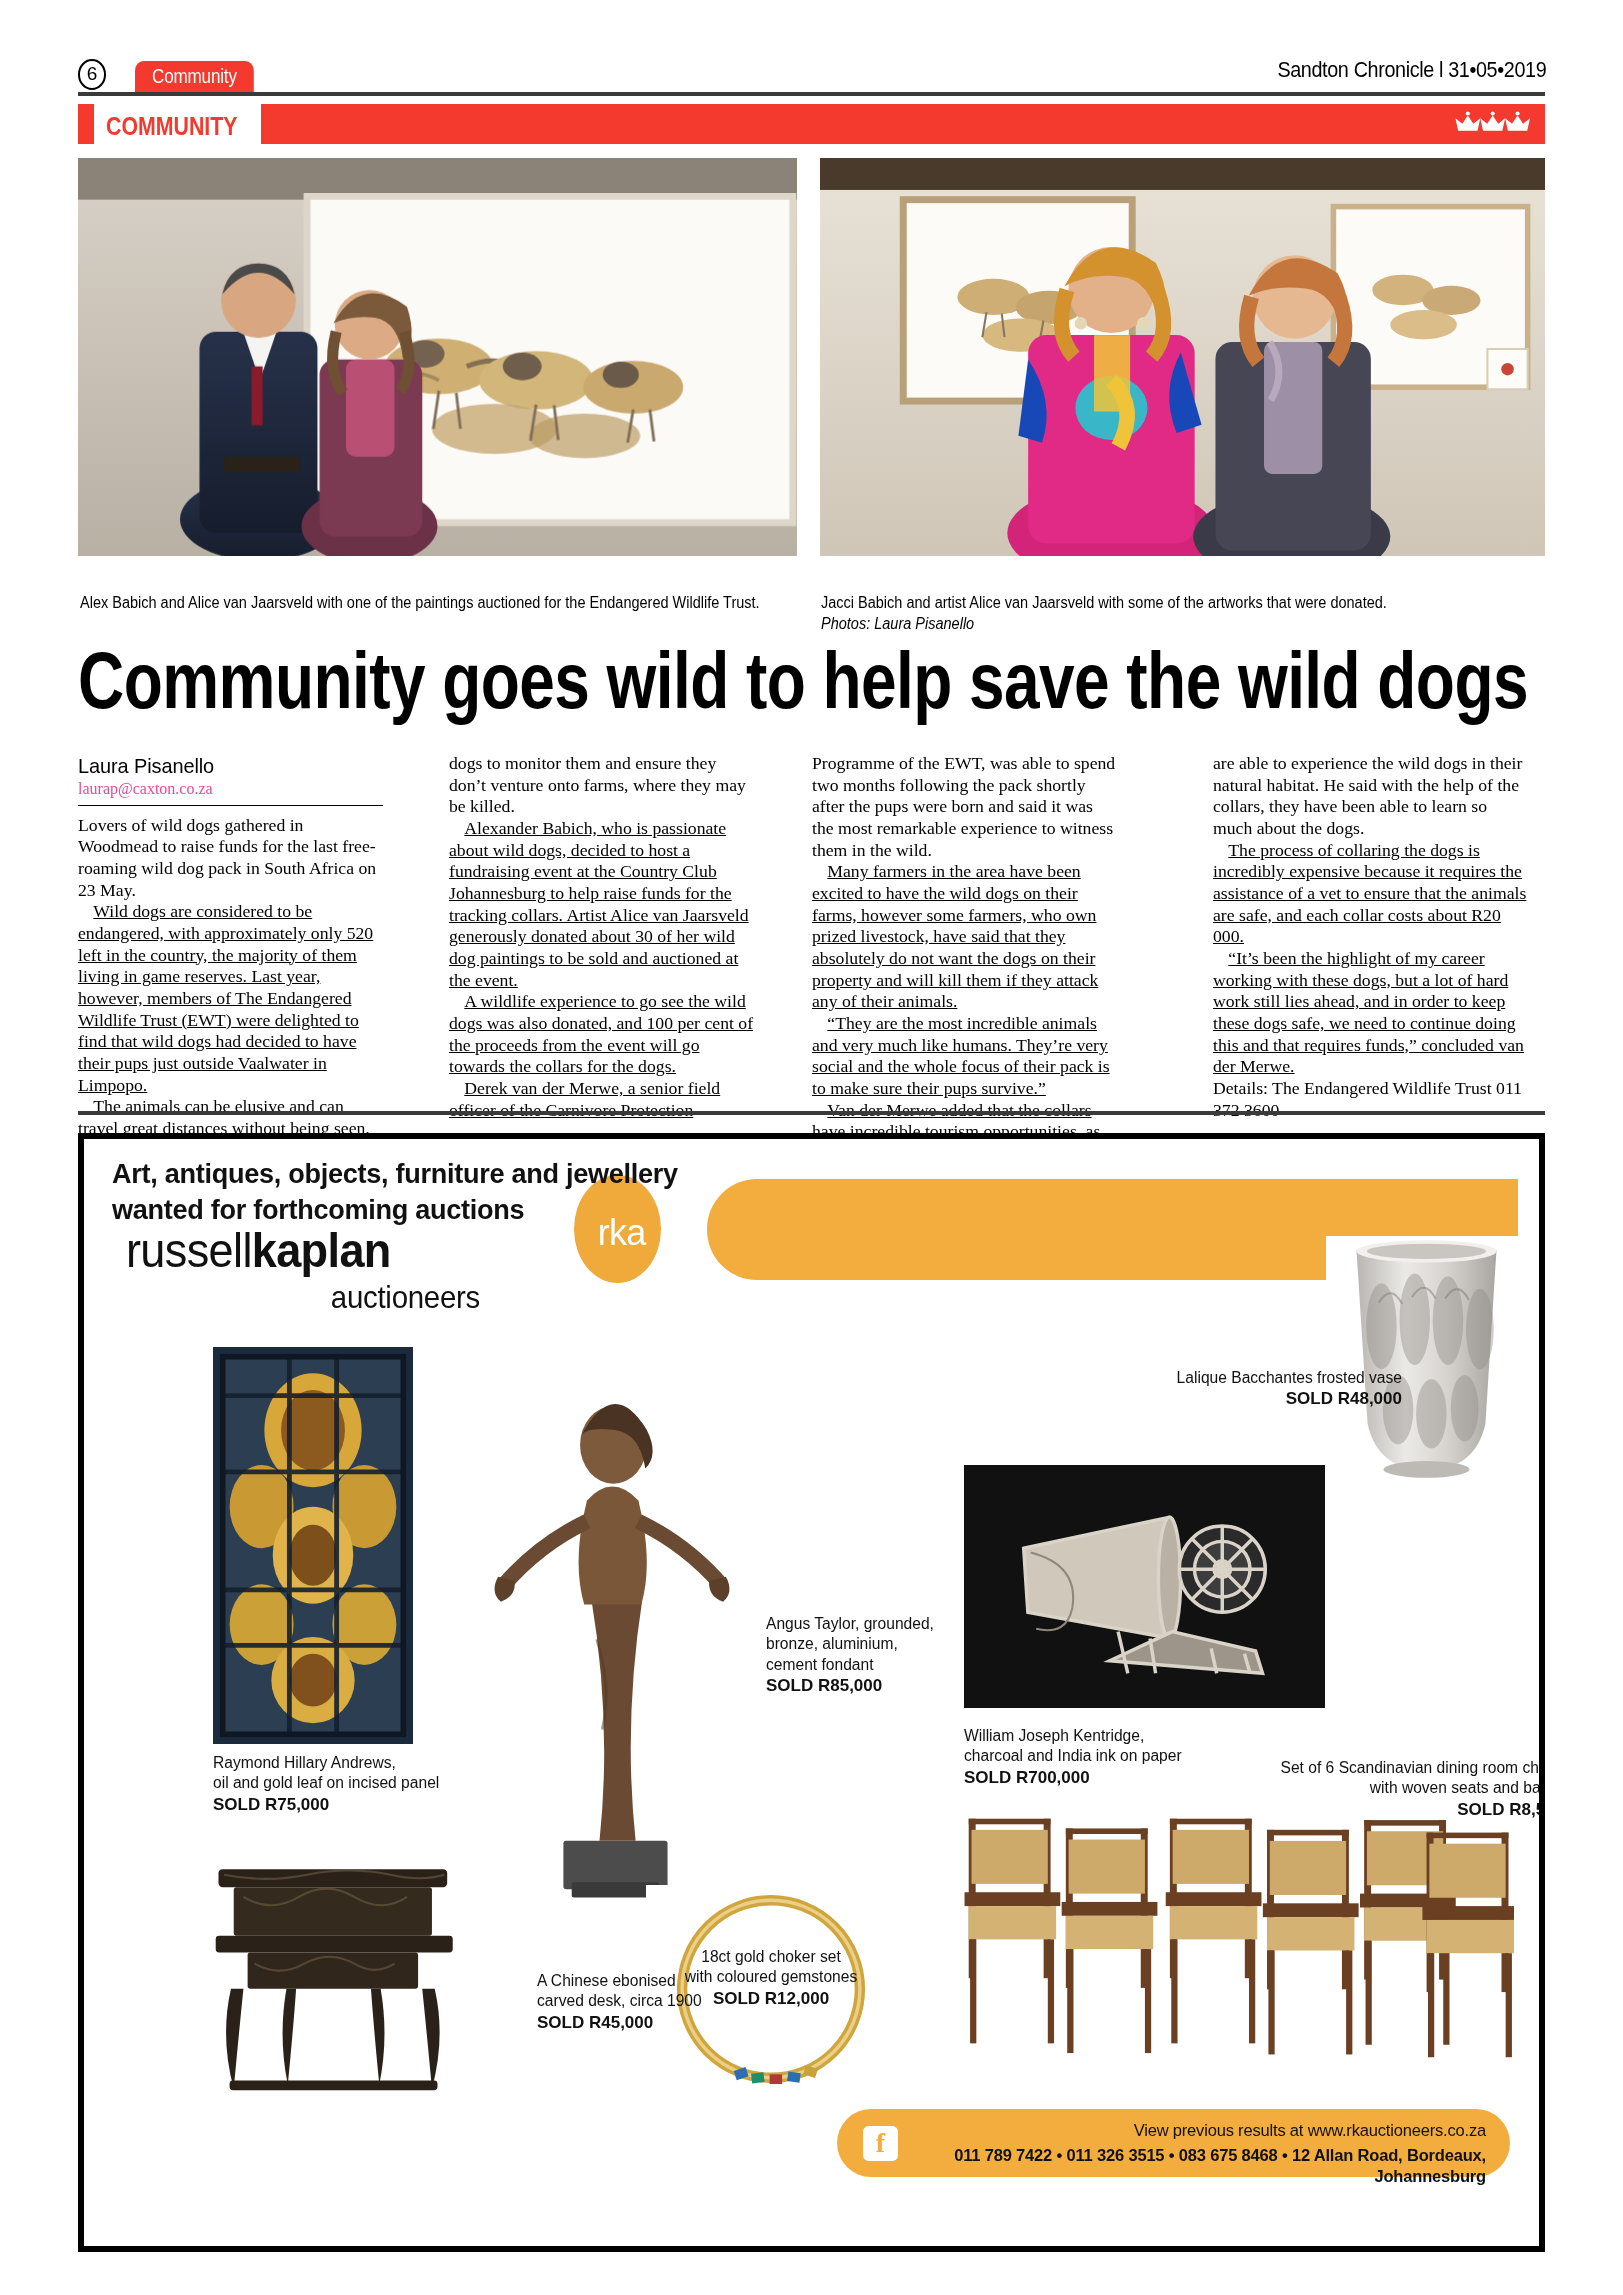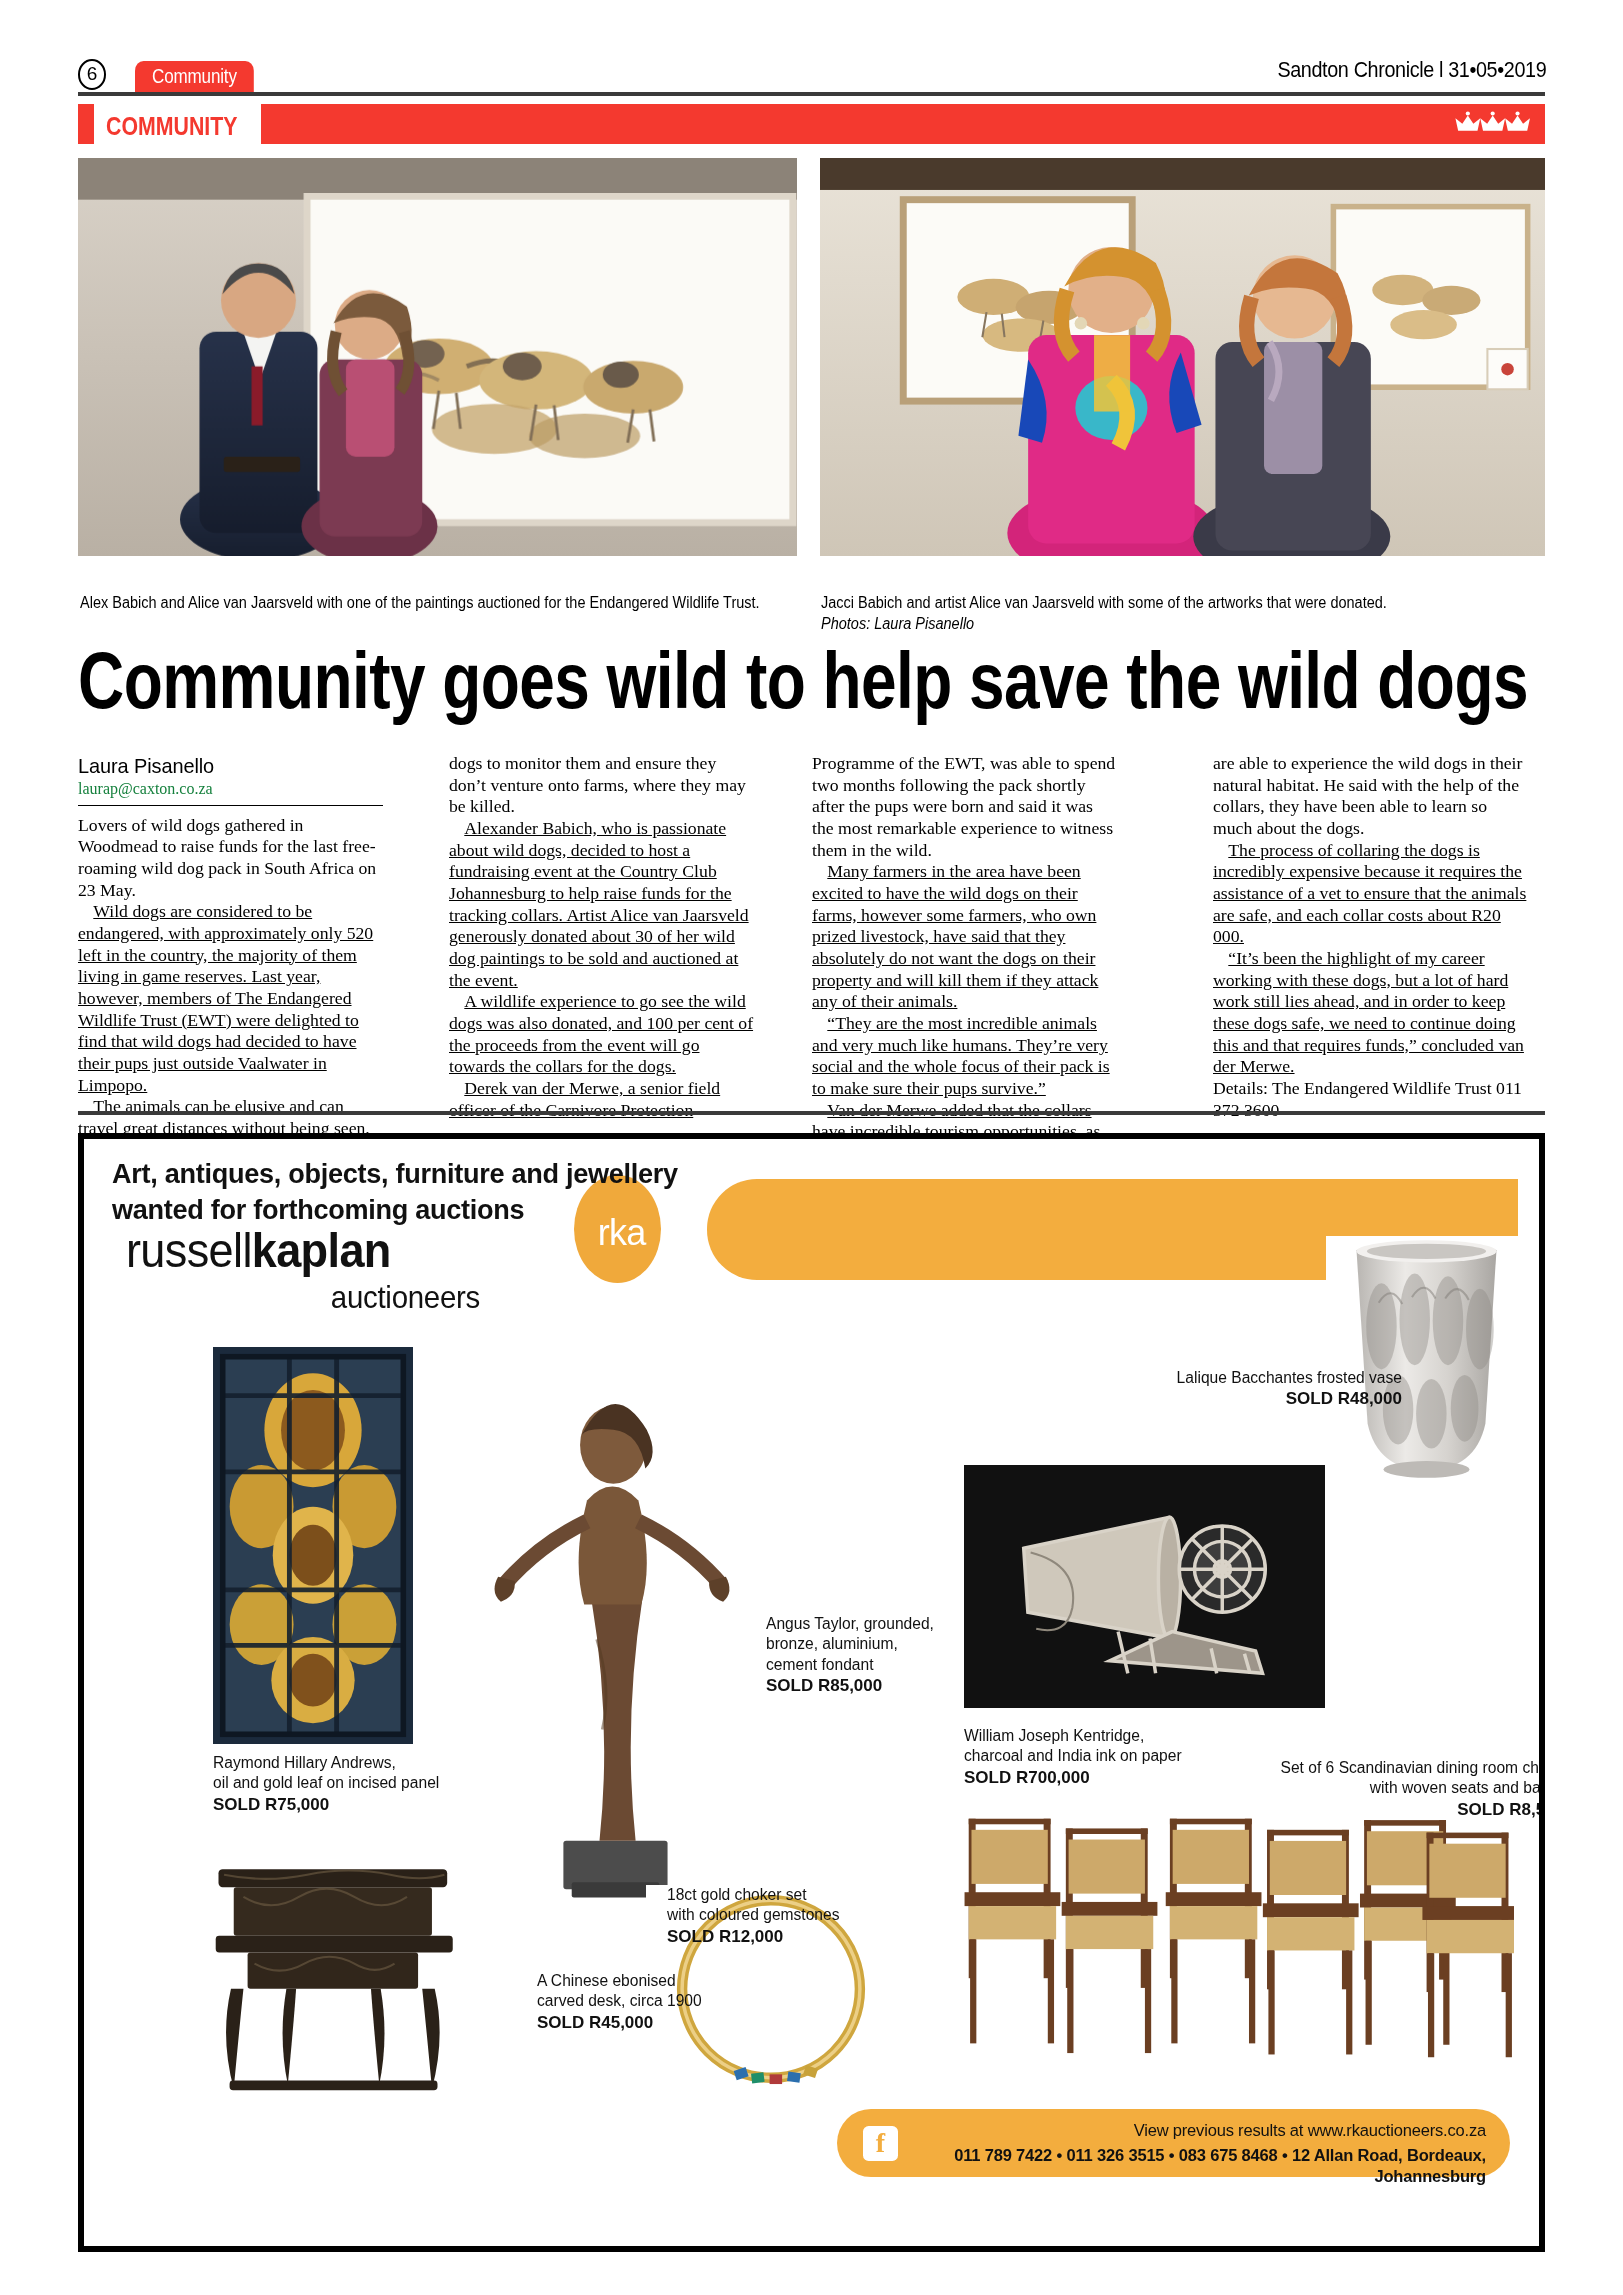--- a/index.html
+++ b/index.html
@@ -161,21 +161,21 @@
     font-family: "Liberation Sans Narrow", "Liberation Sans", sans-serif;
     font-size: 21px;
     color: #000;
     letter-spacing: -0.1px;
     transform: scaleX(0.95);
     transform-origin: left top;
   }
   .byline-email {
     font-family: "Liberation Serif", serif;
     font-size: 16px;
-    color: #15803d;
+    color: #ec4899;
     margin-top: 0.7px;
   }
   .byline-rule {
     border-top: 1.7px solid #000;
     margin-top: 5.6px;
     margin-bottom: 9px;
     width: 305px;
   }
   .col p { margin: 0; text-indent: 0; }
   .col p.indent { text-indent: 15.3px; text-decoration: underline; }
@@ -272,21 +272,21 @@
     line-height: 1.30;
     color: #111;
   }
   .item-label .sold { font-weight: bold; font-size: 17px; }
 
   #lbl-lalique  { left: 1040px; top: 229px; width: 278px; text-align: right; }
   #lbl-angus    { left: 682px;  top: 475px; width: 180px; }
   #lbl-kentridge{ left: 880px; top: 587px; width: 298px; }
   #lbl-raymond  { left: 129px;  top: 614px; width: 278px; }
   #lbl-chairs   { left: 1161px; top: 619px; width: 319px; text-align: right; }
-  #lbl-choker   { left: 583px;  top: 746px; width: 208px; text-align: left; }
+  #lbl-choker   { left: 583px;  top: 808px; width: 208px; text-align: center; }
   #lbl-desk     { left: 453px;  top: 832px; width: 208px; }
 
   
   .contact-bar {
     position: absolute;
     left: 753px; top: 970px;
     width: 673px; height: 68px;
     background: #f3ad3e;
     border-radius: 34px;
   }

